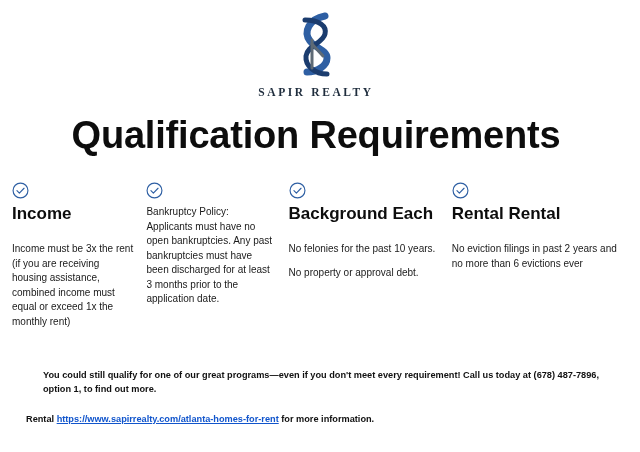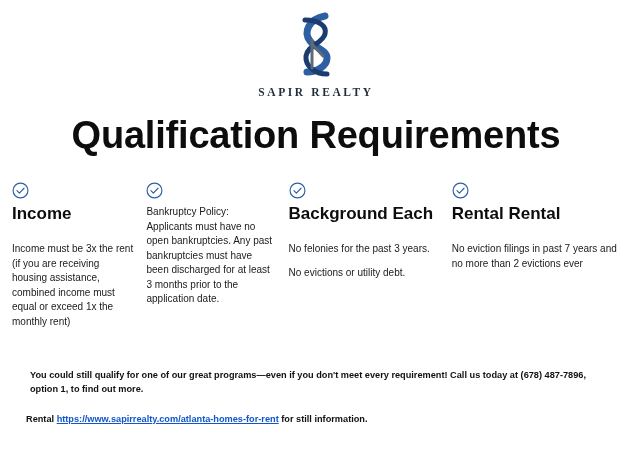--- a/index.html
+++ b/index.html
@@ -100,21 +100,21 @@
     right: 0;
     bottom: 28px;
     padding: 0 26px;
     box-sizing: border-box;
   }
   .footer-callout {
     font-size: 9.2px;
     font-weight: bold;
     line-height: 1.55;
     color: #111111;
-    margin: 0 0 18px 4px;
+    margin: 0 0 18px 17px;
   }
   .footer-visit {
     font-size: 9.2px;
     font-weight: bold;
     color: #111111;
     margin: 0;
   }
   .footer-link {
     color: #1155cc;
     text-decoration: underline;
@@ -157,33 +157,33 @@
       </svg>
       <p class="col-para">Bankruptcy Policy: Applicants must have no open bankruptcies. Any past bankruptcies must have been discharged for at least 3 months prior to the application date.</p>
     </div>
 
     <div class="col col-background">
       <svg class="check-icon" viewBox="0 0 24 24" aria-hidden="true">
         <circle cx="12" cy="12" r="10.5" fill="none" stroke="#2e5fa3" stroke-width="1.6"></circle>
         <path d="M7 12.3 L10.4 15.6 L17 8.8" fill="none" stroke="#2e5fa3" stroke-width="1.6" stroke-linecap="round" stroke-linejoin="round"></path>
       </svg>
       <h2 class="col-heading">Background Each</h2>
-      <p class="col-para">No felonies for the past 3 years.</p>
-      <p class="col-para">No evictions or utility debt.</p>
+      <p class="col-para">No felonies for the past 10 years.</p>
+      <p class="col-para">No property or approval debt.</p>
     </div>
 
     <div class="col col-rental">
       <svg class="check-icon" viewBox="0 0 24 24" aria-hidden="true">
         <circle cx="12" cy="12" r="10.5" fill="none" stroke="#2e5fa3" stroke-width="1.6"></circle>
         <path d="M7 12.3 L10.4 15.6 L17 8.8" fill="none" stroke="#2e5fa3" stroke-width="1.6" stroke-linecap="round" stroke-linejoin="round"></path>
       </svg>
       <h2 class="col-heading">Rental Rental</h2>
-      <p class="col-para">No eviction filings in past 7 years and no more than 2 evictions ever</p>
+      <p class="col-para">No eviction filings in past 2 years and no more than 6 evictions ever</p>
     </div>
 
   </div>
 
   <div class="footer">
     <p class="footer-callout">You could still qualify for one of our great programs—even if you don't meet every requirement! Call us today at (678) 487-7896, option 1, to find out more.</p>
-    <p class="footer-visit"><span>Rental </span><a class="footer-link" href="#">https://www.sapirrealty.com/atlanta-homes-for-rent</a><span> for still information.</span></p>
+    <p class="footer-visit"><span>Rental </span><a class="footer-link" href="#">https://www.sapirrealty.com/atlanta-homes-for-rent</a><span> for more information.</span></p>
   </div>
 
 </div>
 
 </body></html>

